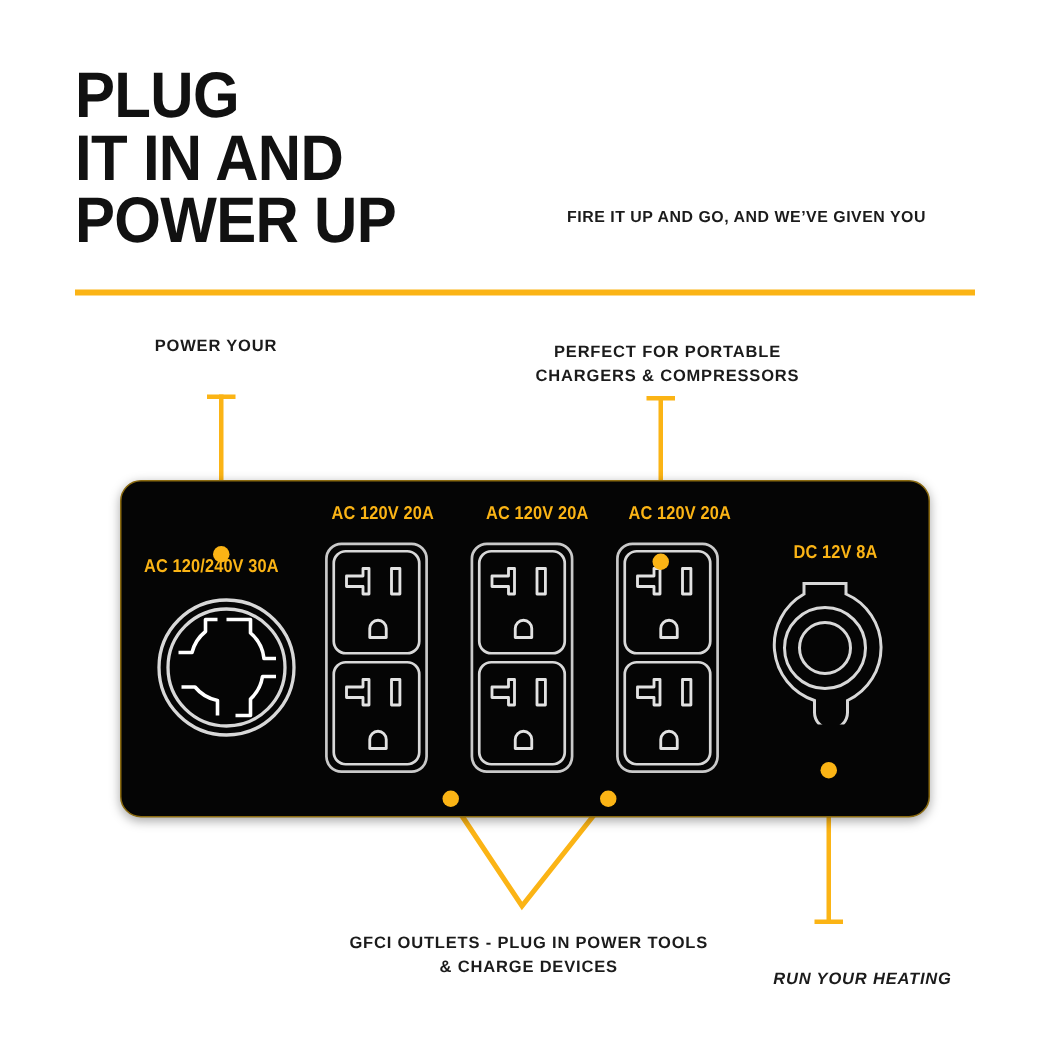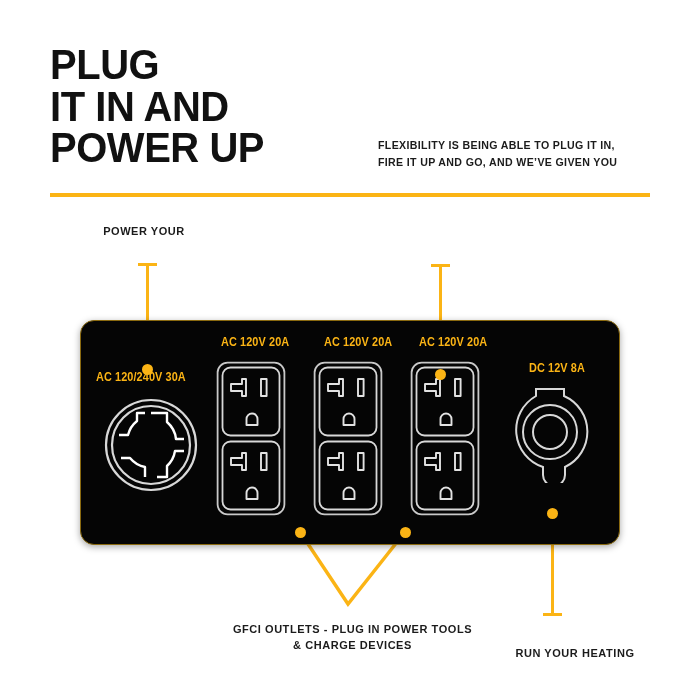--- a/index.html
+++ b/index.html
@@ -55,21 +55,21 @@
     line-height:1.45;
     color:#1b1b1b;
     text-transform:uppercase;
     text-align:center;
   }
   .callout span{display:block;white-space:nowrap;}
 
   #co-appliances{left:44px;top:224px;width:200px;}
   #co-chargers{left:345px;top:228px;width:200px;}
   #co-gfci{left:215px;top:622px;width:275px;}
-  #co-hvac{left:477px;top:646px;width:196px;}
+  #co-hvac{left:477px;top:646px;width:196px;font-style:italic;}
 
   
   .lead-v{position:absolute;width:3px;background:#FBB415;}
   .lead-tick{position:absolute;height:3px;background:#FBB415;}
   .lead-dot{position:absolute;width:11px;height:11px;border-radius:50%;background:#FBB415;}
 
   #lead1-line{left:146px;top:263px;height:108px;}
   #lead1-tick{left:138px;top:263px;width:19px;}
   #lead1-dot{left:142px;top:364px;}
 
@@ -127,30 +127,33 @@
 
 <div class="stage">
 
   <div class="headline">
     <span class="hl-line">Plug</span>
     <span class="hl-line">It In and</span>
     <span class="hl-line">Power Up</span>
   </div>
 
   <div class="bodycopy">
-    <span>Flexibility is being able to plug it in,</span>
     <span>fire it up and go, and we’ve given you</span>
   </div>
 
   <div class="divider"></div>
 
   <div class="callout" id="co-appliances">
     <span>Power Your</span>
   </div>
 
+  <div class="callout" id="co-chargers">
+    <span>Perfect for Portable</span>
+    <span>Chargers &amp; Compressors</span>
+  </div>
 
   <div class="callout" id="co-gfci">
     <span>GFCI Outlets - Plug in Power Tools</span>
     <span>&amp; Charge Devices</span>
   </div>
 
   <div class="callout" id="co-hvac">
     <span>Run Your Heating</span>
   </div>
 

